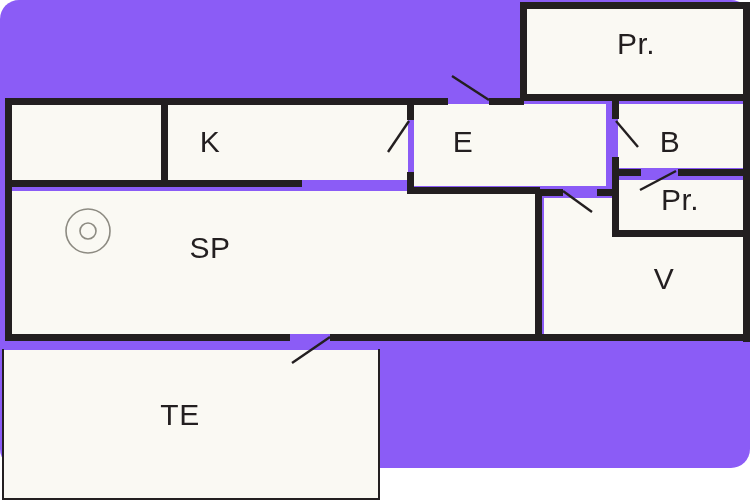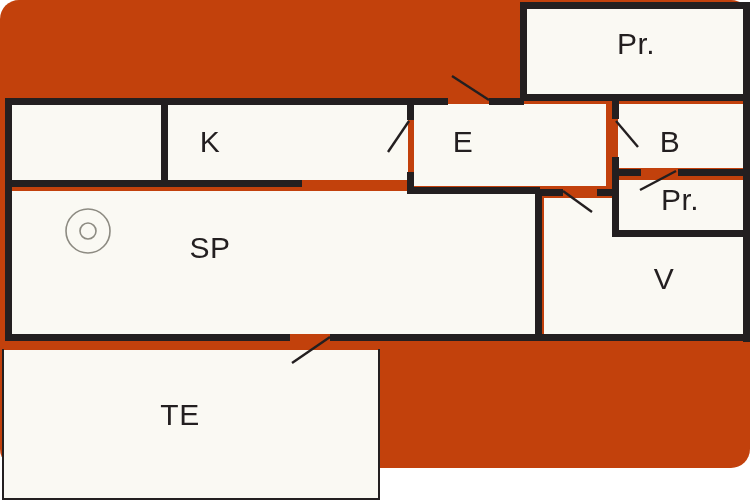--- a/index.html
+++ b/index.html
@@ -10,21 +10,21 @@
   body {
     width: 750px;
     height: 500px;
     overflow: hidden;
     font-family: "Liberation Sans", sans-serif;
   }
   #floorplan-stage {
     position: relative;
     width: 750px;
     height: 468px;
-    background: #c2410c;
+    background: #8b5cf6;
     border-radius: 19px;
   }
   svg#floorplan-svg {
     display: block;
     width: 750px;
     height: 500px;
   }
   .room-fill   { fill: #faf9f3; }
   .wall        { fill: #231f20; }
   .thin-wall   { fill: none; stroke: #231f20; stroke-width: 2; }

